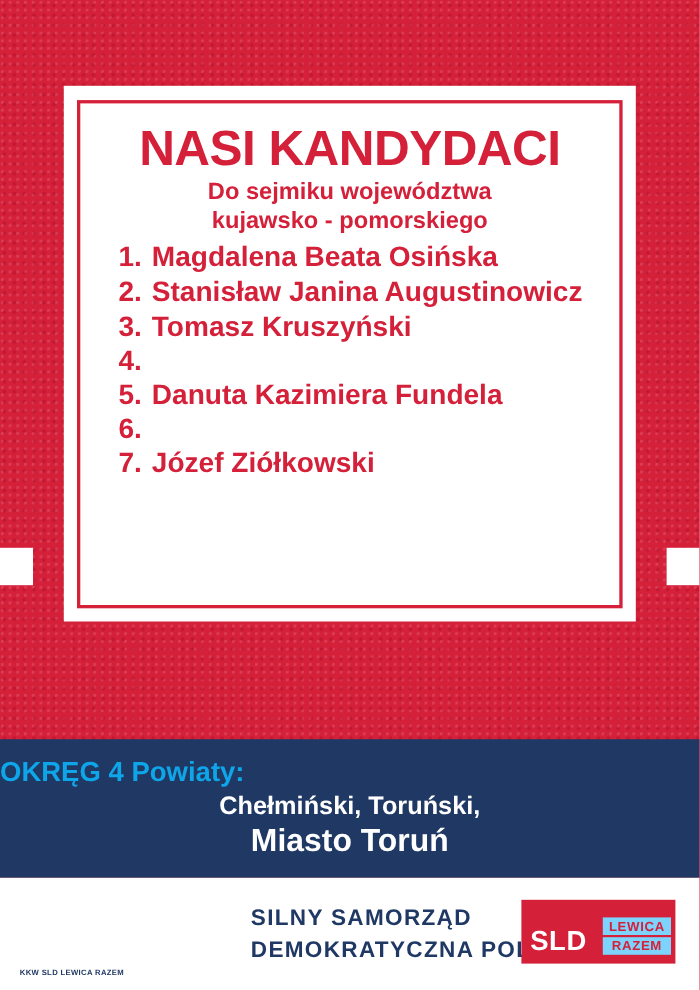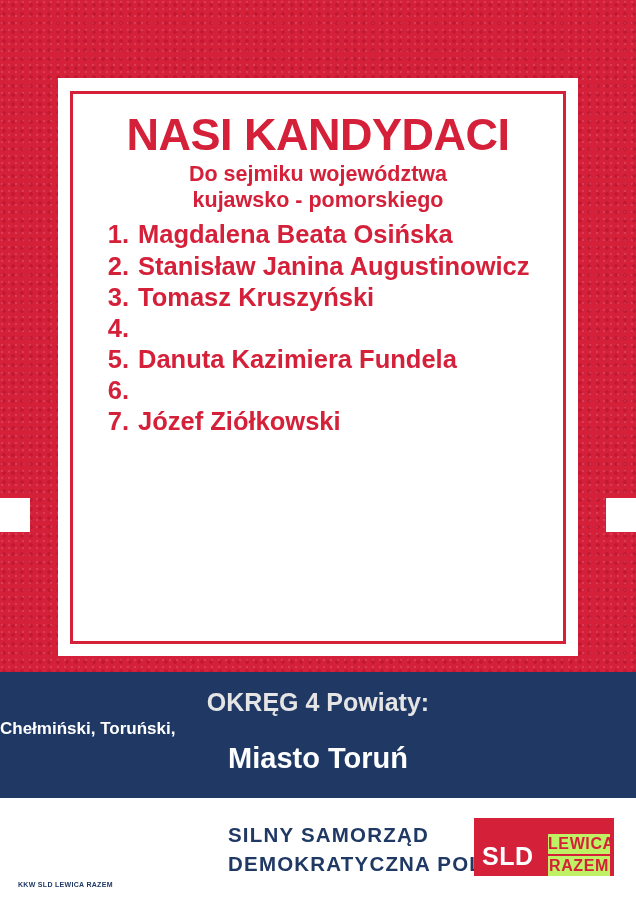--- a/index.html
+++ b/index.html
@@ -47,21 +47,21 @@
   }
   .side-bar.left { left: 0; }
   .side-bar.right { right: 0; }
 
   
   .card {
     position: absolute;
     left: 58px;
     top: 78px;
     width: 520px;
-    height: 578px;
+    height: 487px;
     background: #ffffff;
     box-sizing: border-box;
   }
   .card-inner {
     position: absolute;
     left: 12px;
     top: 13px;
     right: 12px;
     bottom: 12px;
     border: 3px solid #d5203a;
@@ -111,31 +111,32 @@
   
   .band {
     position: absolute;
     left: 0;
     right: 0;
     top: 672px;
     height: 126px;
     background: #1f3864;
   }
   .band-line1 {
-    color: #e5e5e5;
+    color: #0ea5e9;
     font-size: 25px;
     font-weight: bold;
-    text-align: center;
+    text-align: left;
     margin-top: 14px;
     line-height: 1.28;
   }
   .band-line2 {
     color: #ffffff;
-    font-size: 17px;
-    font-weight: bold;
+    font-size: 23px;
+    font-weight: bold;
+    text-align: center;
     line-height: 1.28;
   }
   .band-line3 {
     color: #ffffff;
     font-size: 29px;
     font-weight: bold;
     text-align: center;
     line-height: 1.28;
   }
   
@@ -190,23 +191,23 @@
     letter-spacing: 0.5px;
   }
   .logo-right {
     position: absolute;
     right: 4px;
     top: 16px;
     width: 62px;
     text-align: center;
   }
   .logo-lewica, .logo-razem {
-    background: #bef264;
-    color: #d5203a;
-    font-size: 16px;
+    background: #7dd3fc;
+    color: #d5203a;
+    font-size: 12px;
     font-weight: bold;
     letter-spacing: 0.6px;
     padding: 1px 0;
     margin-bottom: 2px;
   }
 </style>
 </head>
 <body>
 
 <div class="poster">

